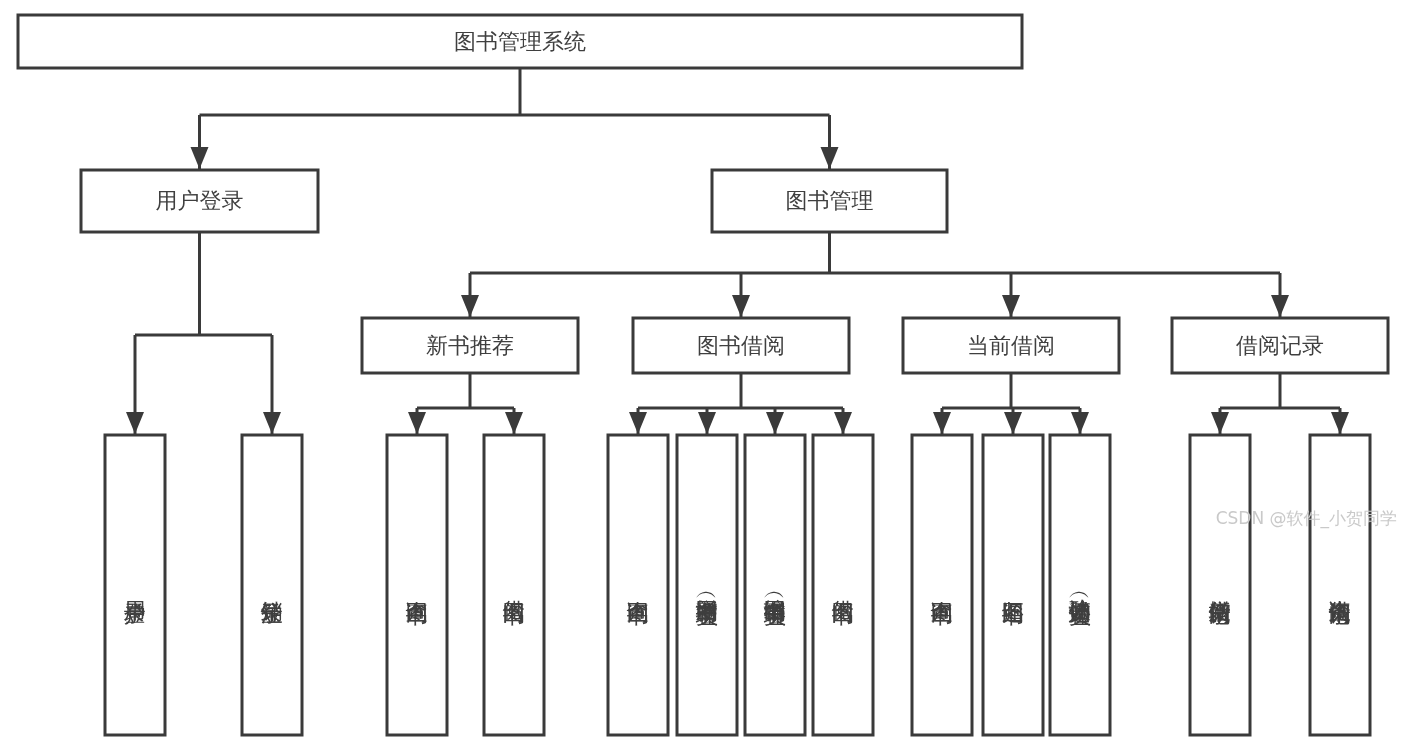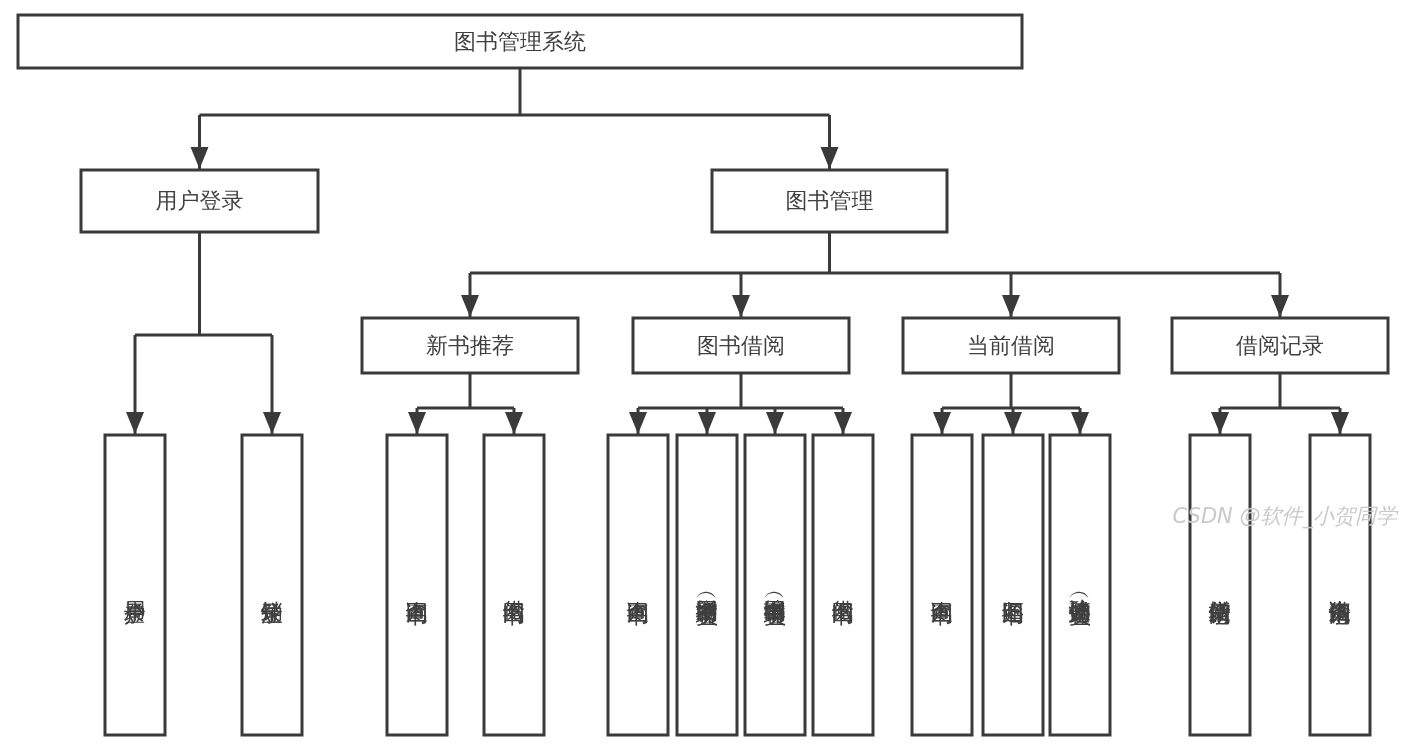--- a/index.html
+++ b/index.html
@@ -10,22 +10,22 @@
   .node-box{fill:#ffffff;stroke:#3a3a3a;stroke-width:3;}
   .link{stroke:#3a3a3a;stroke-width:3;fill:none;}
   .arrow-head{fill:#3a3a3a;stroke:none;}
   .node-label{fill:#3f3f3f;font-family:"DejaVu Sans","Liberation Sans",sans-serif;
               font-size:22px;text-anchor:middle;dominant-baseline:middle;}
   .vtext{position:absolute;writing-mode:vertical-rl;text-orientation:upright;
          display:flex;align-items:center;justify-content:center;
          color:#3f3f3f;font-size:22px;line-height:1.06;letter-spacing:1px;
          font-family:"DejaVu Sans","Liberation Sans",sans-serif;
          text-align:center;pointer-events:none;}
-  .watermark{position:absolute;right:8px;bottom:4px;color:#c9c9c9;font-size:21px;
-             font-family:"DejaVu Sans","Liberation Sans",sans-serif;white-space:nowrap;font-style:italic;}
+  .watermark{position:absolute;right:8px;bottom:4px;color:#c9c9c9;font-size:17px;
+             font-family:"DejaVu Sans","Liberation Sans",sans-serif;white-space:nowrap;}
 </style>
 </head>
 <body>
 
 <div id="diagram-root">
 
   <svg id="tree" viewBox="0 0 1405 747">
     <g id="links-layer">
         <path d="M 520 68 L 520 115" class="link"></path>
         <path d="M 199.5 115 L 829.5 115" class="link"></path>

